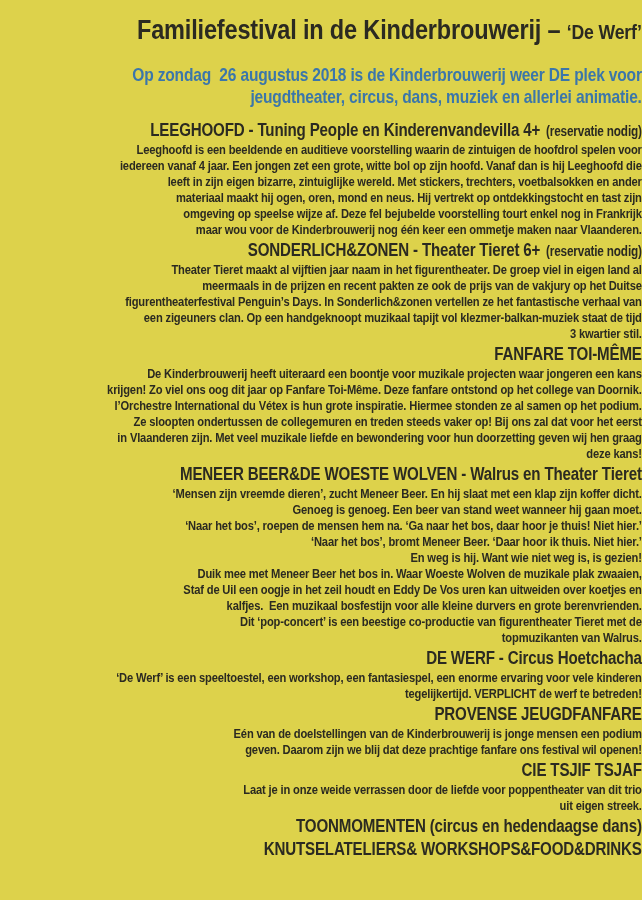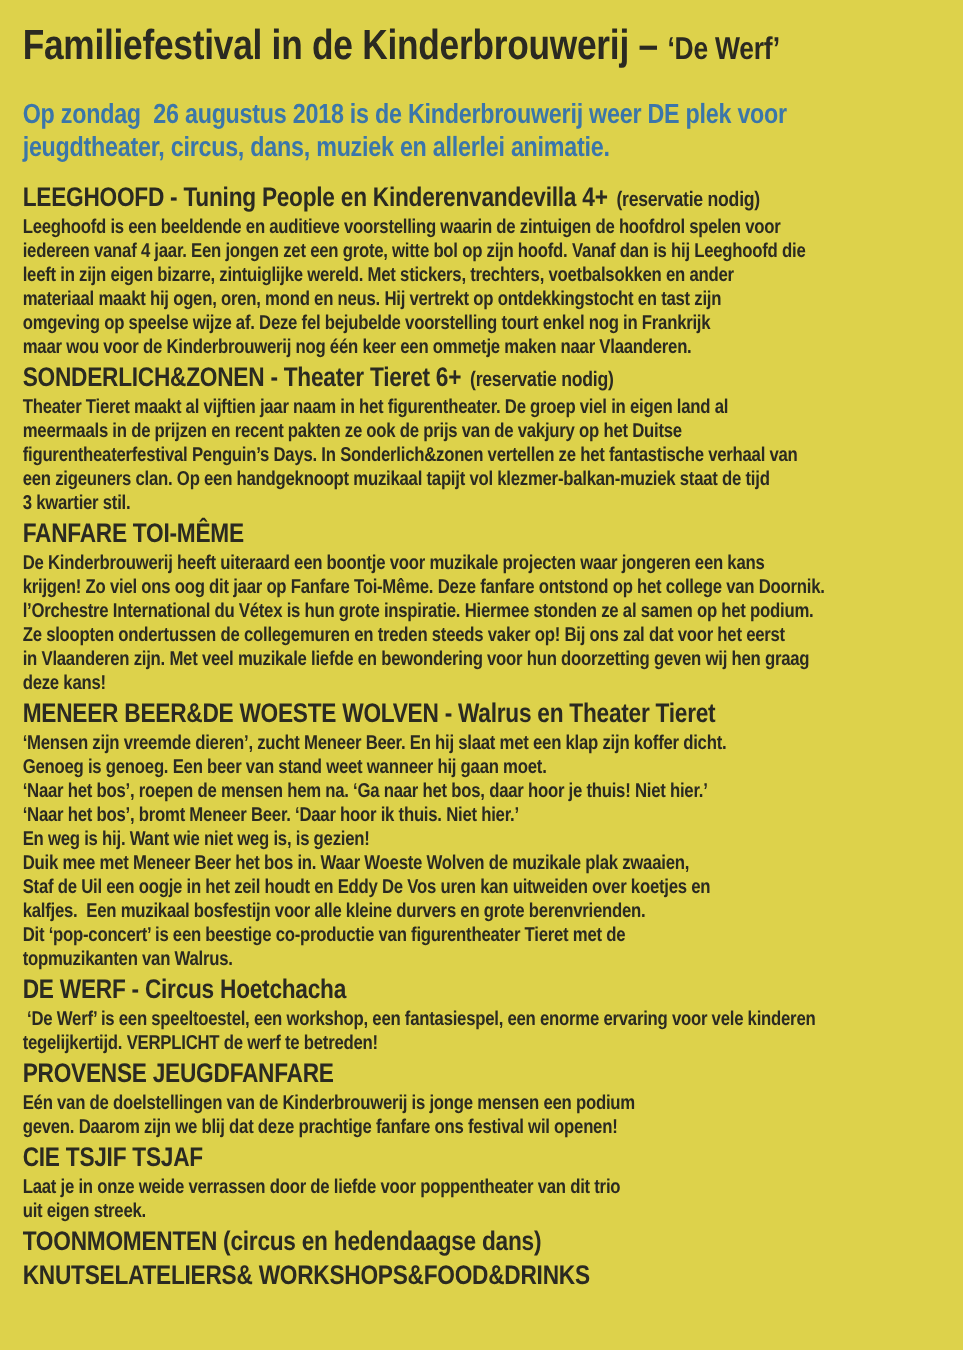--- a/index.html
+++ b/index.html
@@ -2,20 +2,21 @@
 <html><head>
 <meta charset="utf-8">
 <style>
   html, body { margin: 0; padding: 0; }
   .page {
     position: relative;
     width: 642px;
     height: 900px;
     background: #ddd24b;
     overflow: hidden;
+    text-align: right;
   }
   .content {
     box-sizing: border-box;
     width: 764px;                 
     transform: scaleX(0.84);      
     transform-origin: 0 0;
     padding: 15px 0 0 18px;
     font-family: "Liberation Sans", "DejaVu Sans", sans-serif;
     font-weight: 700;
     color: #2b2a21;

